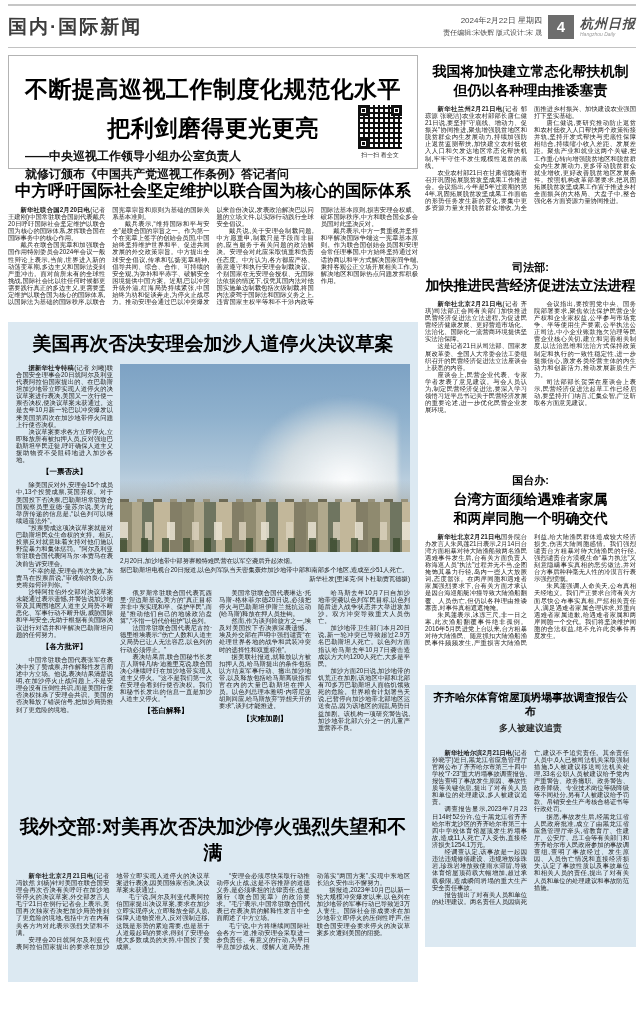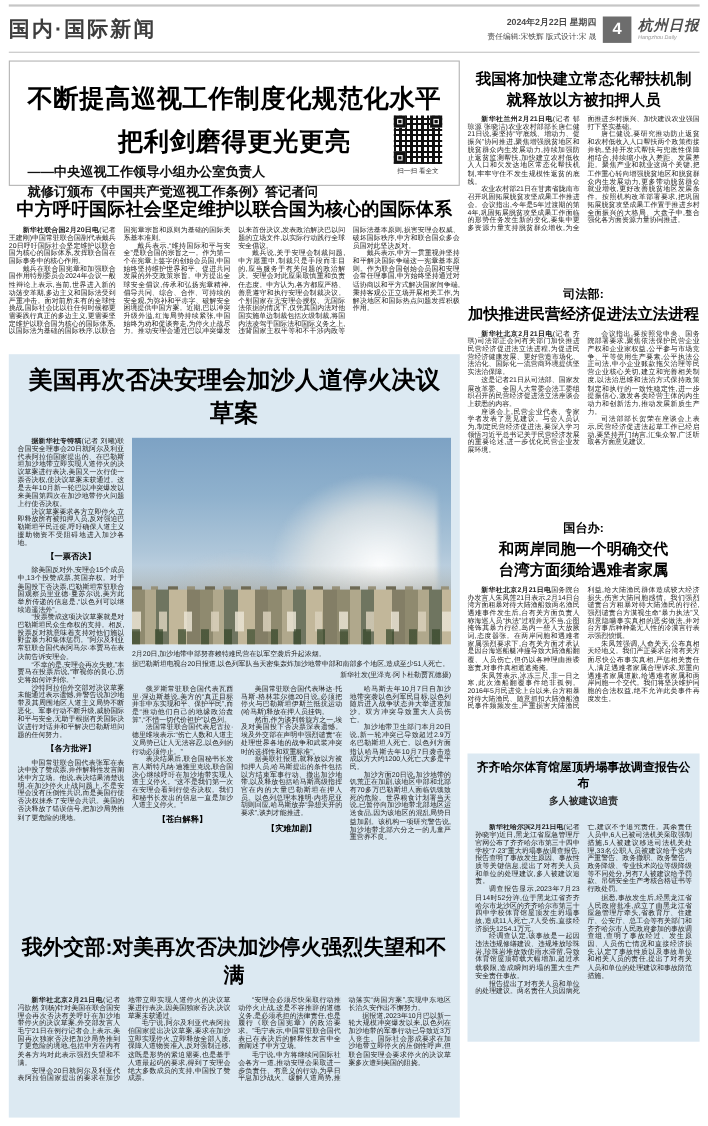--- a/index.html
+++ b/index.html
@@ -6,21 +6,21 @@
   html,body { width:644px; height:1024px; overflow:hidden; background:#f4f4f2; }
   body { font-family:"Liberation Sans","DejaVu Sans",sans-serif; color:#2b2b2b; }
   .page { width:644px; height:1024px; background:#fff; padding:4px 8px 0 8px; position:relative; }
 
   
   .header { height:44px; border-top:2px solid #c6c6c6; border-bottom:1px solid #c2c2c2;
             display:flex; align-items:center; justify-content:space-between; }
   .section-title { font-size:19px; font-weight:700; color:#3d3d3d; letter-spacing:2px; }
   .header-right { display:flex; align-items:center; gap:6px; }
   .header-meta { text-align:right; color:#4a4a4a; }
-  .header-date { font-size:8px; font-weight:700; }
+  .header-date { font-size:8px; font-weight:400; }
   .header-editors { font-size:7px; margin-top:2px; }
   .page-num { width:26px; height:24px; background:#6d6d6d; color:#fff; font-size:15px; font-weight:800;
               display:flex; align-items:center; justify-content:center; }
   .paper-logo { line-height:1;font-style:italic; }
   .paper-name { font-family:"DejaVu Serif","Liberation Serif",serif; font-size:13px; font-weight:700; color:#4e4e4e; letter-spacing:1px;}
   .paper-name-en { font-size:5px; color:#9a9a9a; margin-top:2px; }
 
   
   .main { display:flex; gap:7px; margin-top:7px; }
   .col-left { width:410px; flex:none; }
@@ -47,21 +47,21 @@
   .para b { font-weight:700; }
   .sub-head { font-size:7.5px; font-weight:800; text-align:center; margin:4px 0; color:#000; }
 
   
   .art-un { margin-top:12px; }
   .art-un .headline { font-size:16.5px; line-height:1.2; }
   .art-un .body-flow { margin-top:5px; column-count:4; column-gap:7px; height:108px; }
 
   
   .blue-panel { background:#dce9f2; padding:7px 8px 8px; margin-top:8px; }
-  .art-gaza .headline { font-size:22px; margin:2px 0 7px; }
+  .art-gaza .headline { font-size:19px; margin:2px 0 7px; }
   .gaza-body { display:flex; gap:7px; }
   .gaza-col1 { width:97px; flex:none; height:442px; overflow:hidden; text-align:justify; }
   .gaza-right { flex:1; min-width:0; }
   .photo { height:188px; position:relative; overflow:hidden;
            background:linear-gradient(180deg,#7da2c4 0%,#8fb1cd 28%,#aec6d9 55%,#cfdce6 75%,#e4e8e7 100%); }
   .smoke { position:absolute; right:4%; top:18%; width:52%; height:58%;
            background:radial-gradient(ellipse at 65% 75%,rgba(255,255,255,.95) 0%,rgba(235,236,233,.65) 45%,rgba(235,236,233,0) 72%);
            filter:blur(2px); }
   .smoke2 { position:absolute; left:10%; top:55%; width:45%; height:28%;
            background:radial-gradient(ellipse at 50% 80%,rgba(200,205,205,.7) 0%,rgba(200,205,205,0) 70%); filter:blur(2px); }
@@ -215,21 +215,21 @@
         </div>
       </div>
 
     </div>
 
     <div class="col-right">
 
 
       <div class="art-poverty">
         <div class="headline">我国将加快建立常态化帮扶机制</div>
-        <div class="headline">就释放以方被扣押人员</div>
+        <div class="headline">但仍以各种理由推诿塞责</div>
         <div class="body-flow">
             <p class="para"><b>新华社兰州2月21日电</b>(记者 郁琼源 张晓洁)农业农村部部长唐仁健21日说,要坚持“守底线、增动力、促振兴”协同推进,聚焦增强脱贫地区和脱贫群众内生发展动力,持续加强防止返贫监测帮扶,加快建立农村低收入人口和欠发达地区常态化帮扶机制,牢牢守住不发生规模性返贫的底线。</p>
             <p class="para">农业农村部21日在甘肃省陇南市召开巩固拓展脱贫攻坚成果工作推进会。会议指出,今年是5年过渡期的第4年,巩固拓展脱贫攻坚成果工作面临的形势任务发生新的变化,要集中更多资源力量支持脱贫群众增收,为全面推进乡村振兴、加快建设农业强国打下坚实基础。</p>
             <p class="para">唐仁健说,要研究推动防止返贫和农村低收入人口帮扶两个政策衔接并轨,坚持开发式帮扶与兜底性保障相结合,持续缩小收入差距、发展差距。聚焦产业和就业这两个关键,把工作重心转向增强脱贫地区和脱贫群众内生发展动力,更多带动脱贫群众就业增收,更好改善脱贫地区发展条件。按照机构改革部署要求,把巩固拓展脱贫攻坚成果工作置于推进乡村全面振兴的大格局、大盘子中,整合强化各方面资源力量协同推进。</p>
           </div>
       </div>
 
       <div class="art-justice">
         <div class="kicker">司法部:</div>
         <div class="headline">加快推进民营经济促进法立法进程</div>
@@ -237,22 +237,22 @@
             <p class="para"><b>新华社北京2月21日电</b>(记者 齐琪)司法部正会同有关部门加快推进民营经济促进法立法进程,为促进民营经济健康发展、更好营造市场化、法治化、国际化一流营商环境提供坚实法治保障。</p>
             <p class="para">这是记者21日从司法部、国家发展改革委、全国人大常委会法工委组织召开的民营经济促进法立法座谈会上获悉的内容。</p>
             <p class="para">座谈会上,民营企业代表、专家学者发表了意见建议。与会人员认为,制定民营经济促进法,要深入学习领悟习近平总书记关于民营经济发展的重要论述,进一步优化民营企业发展环境。</p>
             <p class="para">会议指出,要按照党中央、国务院部署要求,聚焦依法保护民营企业产权和企业家权益,公平参与市场竞争、平等使用生产要素,公平执法公正司法,中小企业账款拖欠治理等民营企业核心关切,建立和完善相关制度,以法治思维和法治方式保持政策制定和执行的一致性稳定性,进一步提振信心,激发各类经营主体的内生动力和创新活力,推动发展新质生产力。</p>
             <p class="para">司法部部长贺荣在座谈会上表示,民营经济促进法起草工作已经启动,要坚持开门纳言,汇集众智,广泛听取各方面意见建议。</p>
           </div>
       </div>
 
       <div class="art-taiwan">
         <div class="kicker">国台办:</div>
+        <div class="headline">台湾方面须给遇难者家属</div>
         <div class="headline">和两岸同胞一个明确交代</div>
-        <div class="headline">台湾方面须给遇难者家属</div>
         <div class="body-flow">
             <p class="para"><b>新华社北京2月21日电</b>国务院台办发言人朱凤莲21日表示,2月14日台湾方面粗暴对待大陆渔船致两名渔民遇难事件发生后,台有关方面负责人称海巡人员“执法”过程并无不当,企图掩饰其暴力行径,岛内一些人大放厥词,态度嚣张。在两岸同胞和遇难者家属强烈要求下,台有关方面才承认是因台海巡船艇冲撞导致大陆渔船翻覆、人员伤亡,但仍以各种理由推诿塞责,对事件真相遮遮掩掩。</p>
             <p class="para">朱凤莲表示,冰冻三尺,非一日之寒,此次渔船翻覆事件绝非孤例。2016年5月民进党上台以来,台方粗暴对待大陆渔民、随意抓扣大陆渔船渔民事件频频发生,严重损害大陆渔民利益,给大陆渔民群体造成较大经济损失,伤害大陆同胞感情。我们强烈谴责台方粗暴对待大陆渔民的行径,强烈谴责台方漠视生命“暴力执法”又刻意隐瞒事实真相的恶劣做法,并对台方事后种种毫无人性的冷漠言行表示强烈愤慨。</p>
             <p class="para">朱凤莲强调,人命关天,公布真相天经地义。我们严正要求台湾有关方面尽快公布事实真相,严惩相关责任人,满足遇难者家属合理诉求,郑重向遇难者家属道歉,给遇难者家属和两岸同胞一个交代。我们将坚决维护同胞的合法权益,绝不允许此类事件再度发生。</p>
           </div>
       </div>
 
       <div class="art-qiqihar blue-panel">
         <div class="headline">齐齐哈尔体育馆屋顶坍塌事故调查报告公布</div>
         <div class="subhead">多人被建议追责</div>

